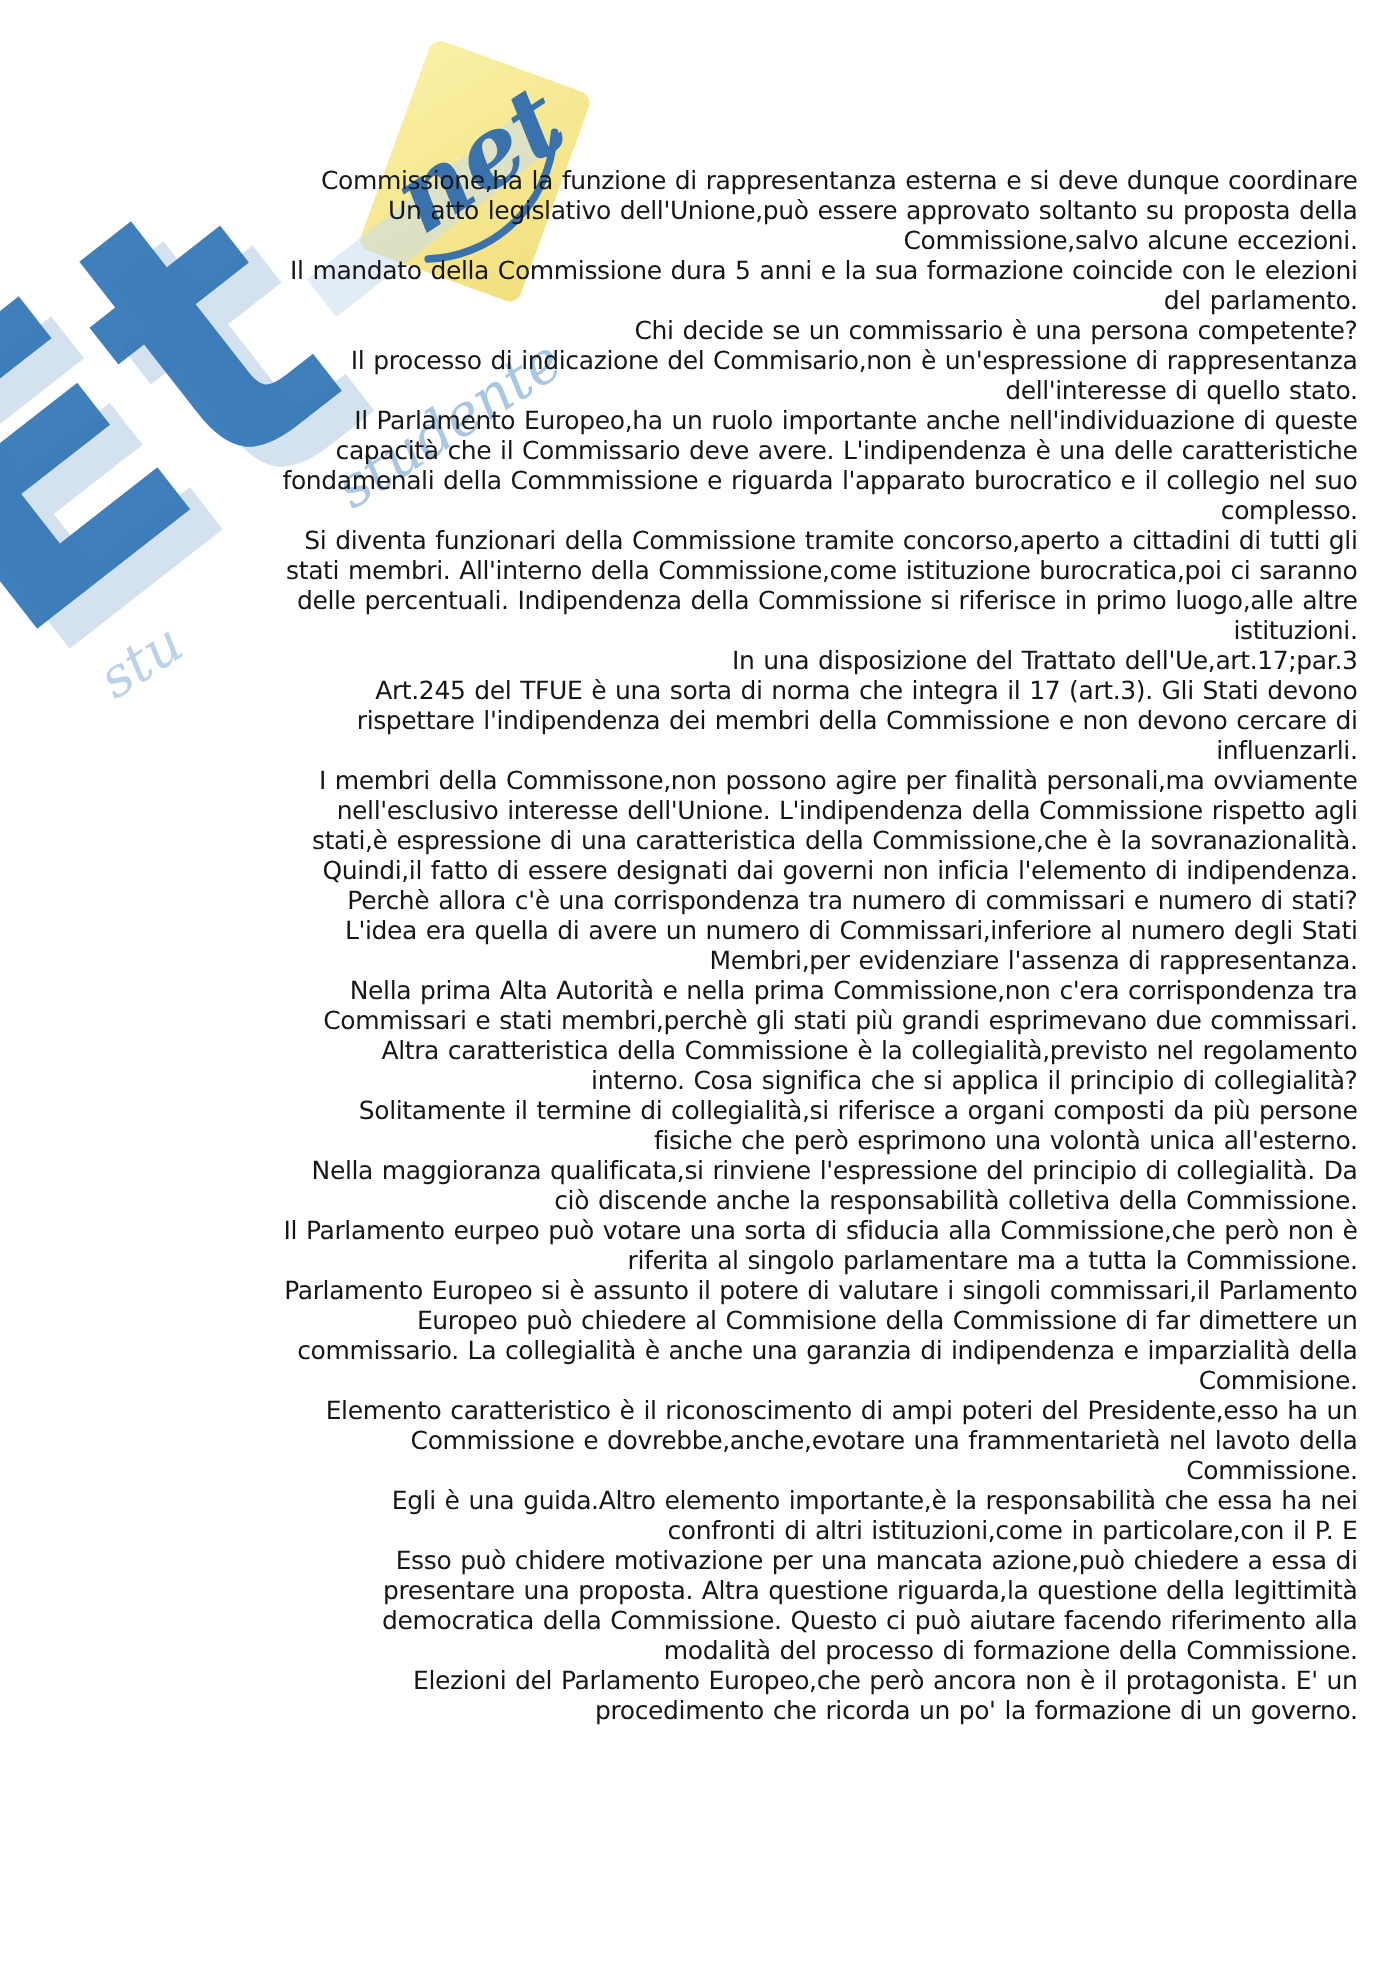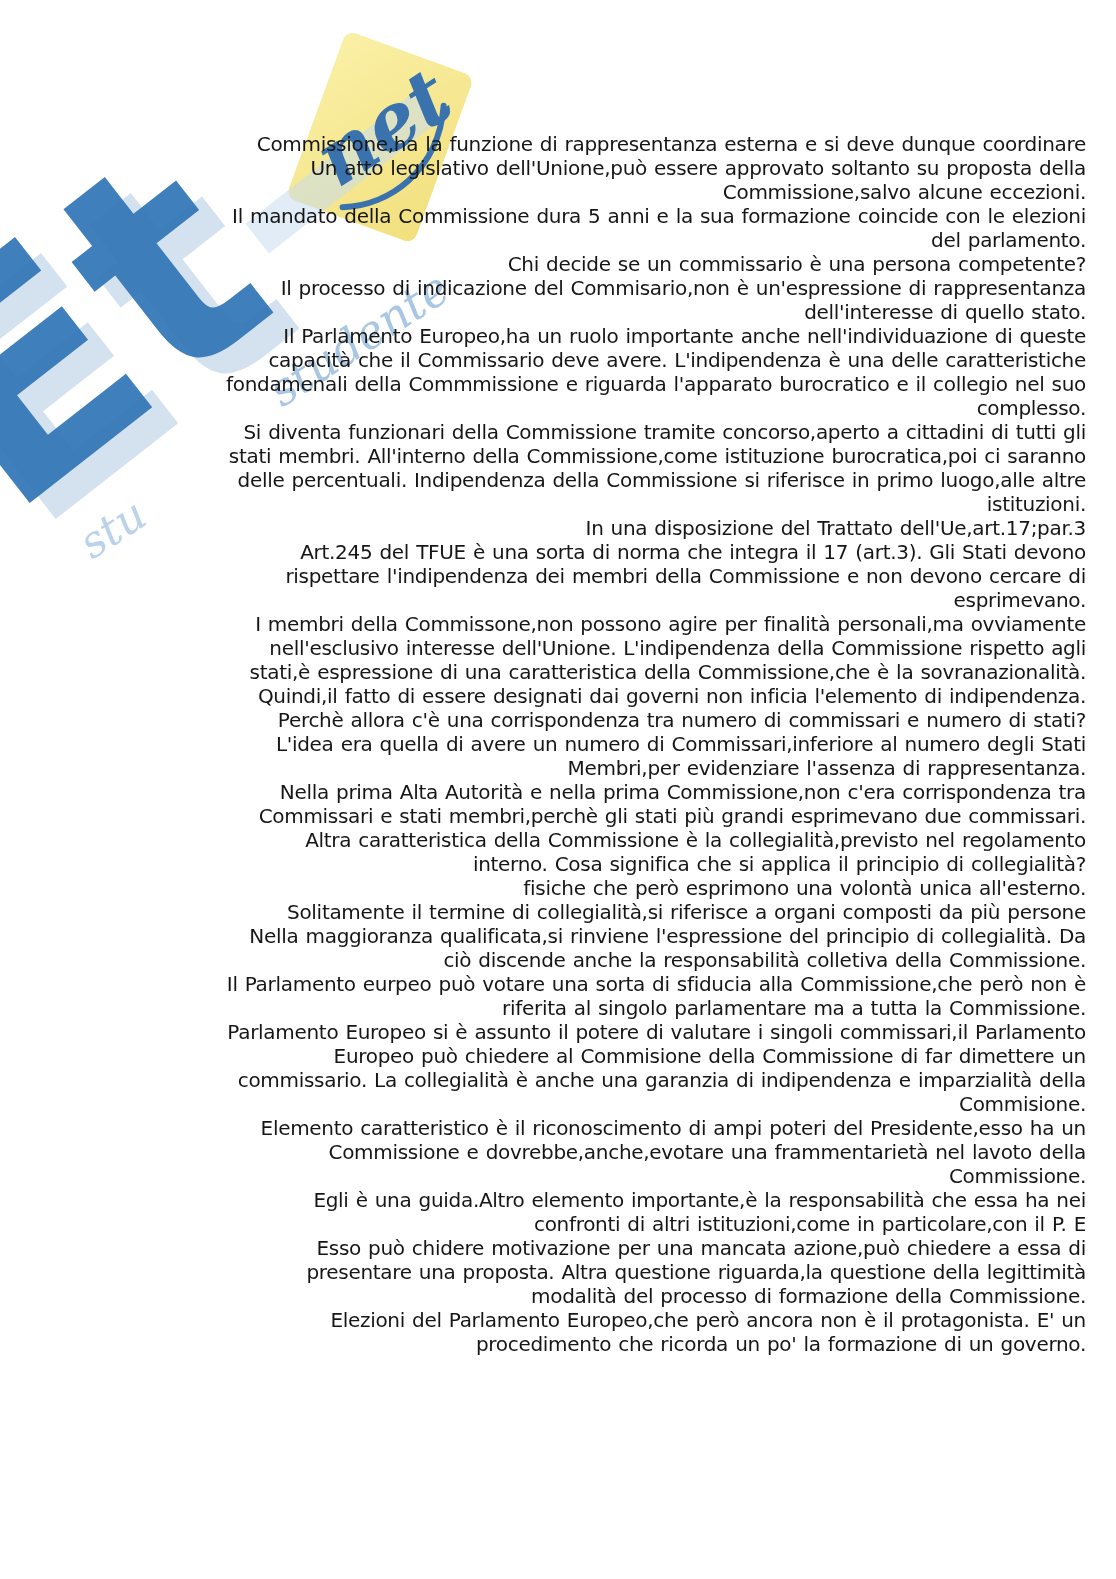--- a/index.html
+++ b/index.html
@@ -83,47 +83,48 @@
       <div class="line">capacità che il Commissario deve avere. L'indipendenza è una delle caratteristiche</div>
       <div class="line">fondamenali della Commmissione e riguarda l'apparato burocratico e il collegio nel suo</div>
       <div class="line">complesso.</div>
       <div class="line">Si diventa funzionari della Commissione tramite concorso,aperto a cittadini di tutti gli</div>
       <div class="line">stati membri. All'interno della Commissione,come istituzione burocratica,poi ci saranno</div>
       <div class="line">delle percentuali. Indipendenza della Commissione si riferisce in primo luogo,alle altre</div>
       <div class="line">istituzioni.</div>
       <div class="line">In una disposizione del Trattato dell'Ue,art.17;par.3</div>
       <div class="line">Art.245 del TFUE è una sorta di norma che integra il 17 (art.3). Gli Stati devono</div>
       <div class="line">rispettare l'indipendenza dei membri della Commissione e non devono cercare di</div>
-      <div class="line">esprimevano.</div>
+      <div class="line">influenzarli.</div>
       <div class="line">I membri della Commissone,non possono agire per finalità personali,ma ovviamente</div>
       <div class="line">nell'esclusivo interesse dell'Unione. L'indipendenza della Commissione rispetto agli</div>
       <div class="line">stati,è espressione di una caratteristica della Commissione,che è la sovranazionalità.</div>
       <div class="line">Quindi,il fatto di essere designati dai governi non inficia l'elemento di indipendenza.</div>
       <div class="line">Perchè allora c'è una corrispondenza tra numero di commissari e numero di stati?</div>
       <div class="line">L'idea era quella di avere un numero di Commissari,inferiore al numero degli Stati</div>
       <div class="line">Membri,per evidenziare l'assenza di rappresentanza.</div>
       <div class="line">Nella prima Alta Autorità e nella prima Commissione,non c'era corrispondenza tra</div>
       <div class="line">Commissari e stati membri,perchè gli stati più grandi esprimevano due commissari.</div>
       <div class="line">Altra caratteristica della Commissione è la collegialità,previsto nel regolamento</div>
       <div class="line">interno. Cosa significa che si applica il principio di collegialità?</div>
+      <div class="line">Solitamente il termine di collegialità,si riferisce a organi composti da più persone</div>
       <div class="line">fisiche che però esprimono una volontà unica all'esterno.</div>
-      <div class="line">Solitamente il termine di collegialità,si riferisce a organi composti da più persone</div>
       <div class="line">Nella maggioranza qualificata,si rinviene l'espressione del principio di collegialità. Da</div>
       <div class="line">ciò discende anche la responsabilità colletiva della Commissione.</div>
       <div class="line">Il Parlamento eurpeo può votare una sorta di sfiducia alla Commissione,che però non è</div>
       <div class="line">riferita al singolo parlamentare ma a tutta la Commissione.</div>
       <div class="line">Parlamento Europeo si è assunto il potere di valutare i singoli commissari,il Parlamento</div>
       <div class="line">Europeo può chiedere al Commisione della Commissione di far dimettere un</div>
       <div class="line">commissario. La collegialità è anche una garanzia di indipendenza e imparzialità della</div>
       <div class="line">Commisione.</div>
       <div class="line">Elemento caratteristico è il riconoscimento di ampi poteri del Presidente,esso ha un</div>
       <div class="line">Commissione e dovrebbe,anche,evotare una frammentarietà nel lavoto della</div>
       <div class="line">Commissione.</div>
       <div class="line">Egli è una guida.Altro elemento importante,è la responsabilità che essa ha nei</div>
       <div class="line">confronti di altri istituzioni,come in particolare,con il P. E</div>
       <div class="line">Esso può chidere motivazione per una mancata azione,può chiedere a essa di</div>
       <div class="line">presentare una proposta. Altra questione riguarda,la questione della legittimità</div>
+      <div class="line">democratica della Commissione. Questo ci può aiutare facendo riferimento alla</div>
       <div class="line">modalità del processo di formazione della Commissione.</div>
       <div class="line">Elezioni del Parlamento Europeo,che però ancora non è il protagonista. E' un</div>
       <div class="line">procedimento che ricorda un po' la formazione di un governo.</div>
     </div>
 
 </div>
 
 </body></html>

